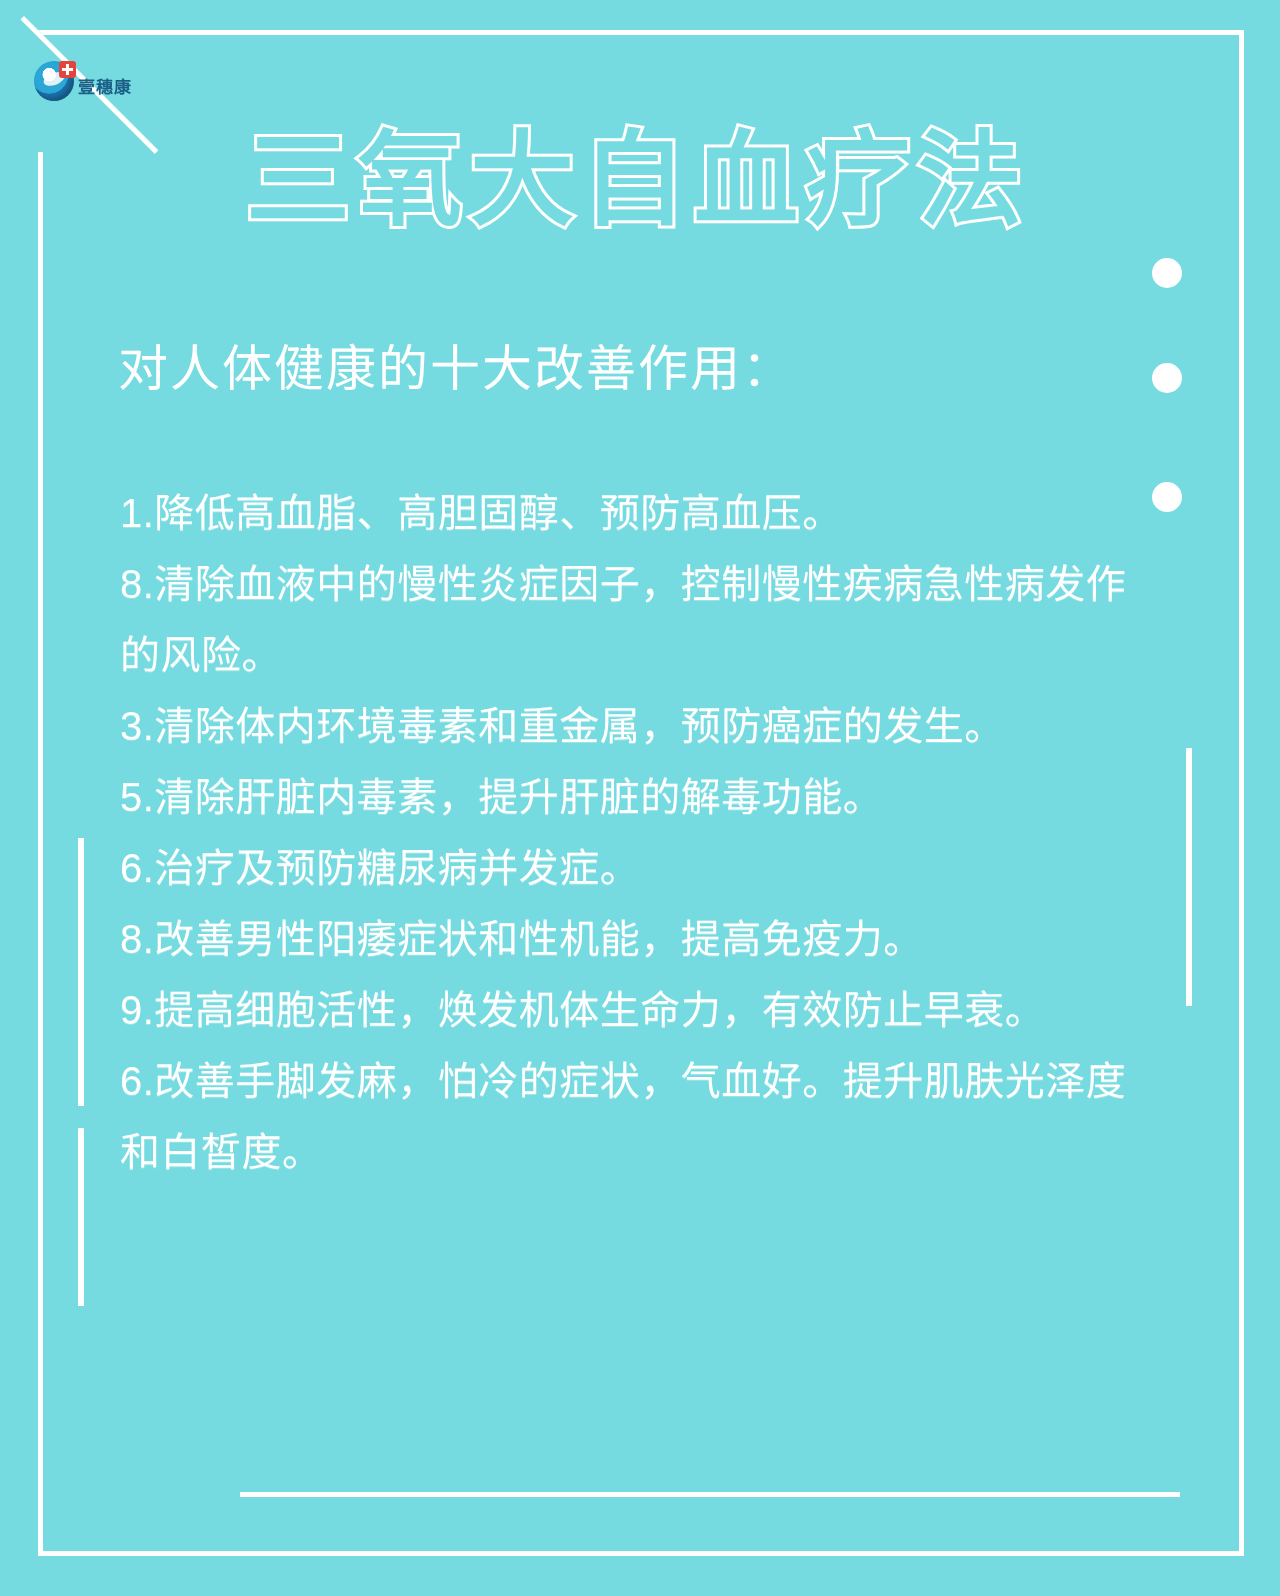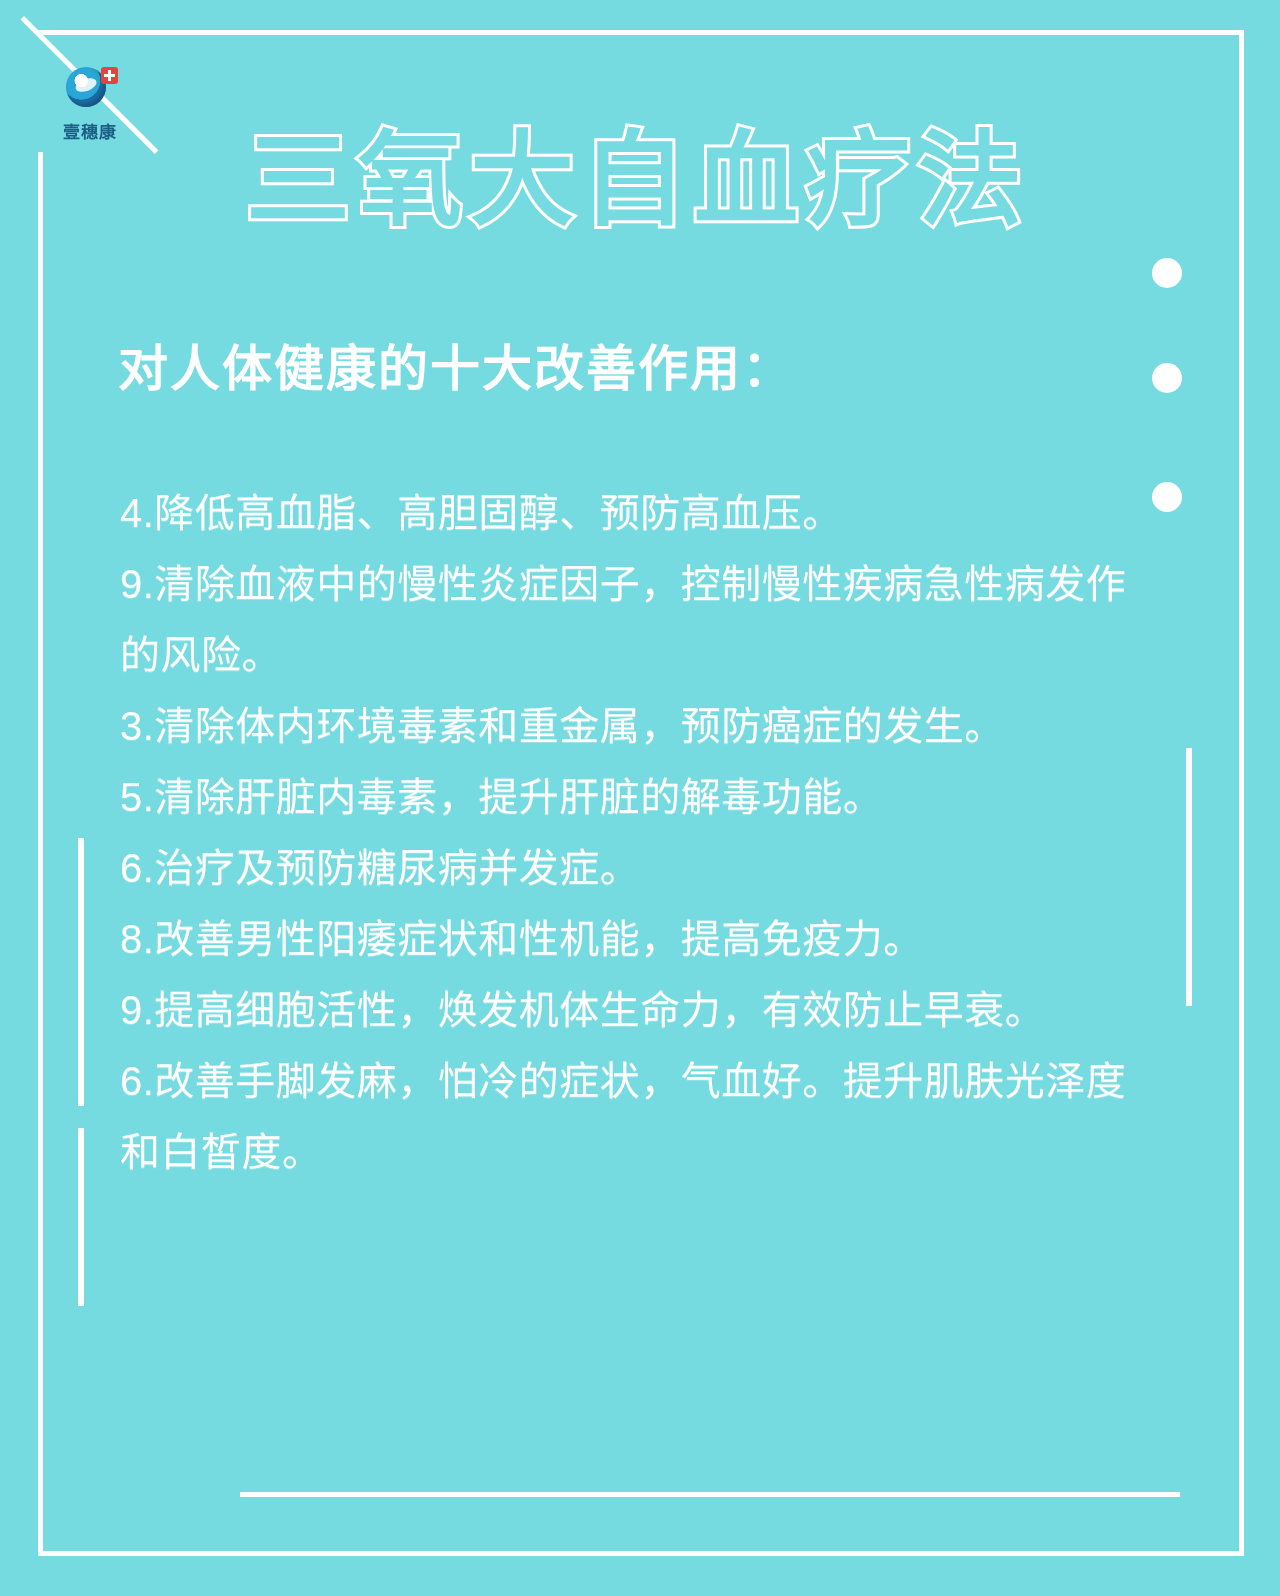--- a/index.html
+++ b/index.html
@@ -59,29 +59,28 @@
     width: 190px;
     height: 5px;
     background: #ffffff;
     transform: rotate(45deg);
     transform-origin: 0 0;
   }
 
   
   .logo {
     position: absolute;
-    left: 38px;
+    left: 28px;
     top: 36px;
     width: 104px;
     height: 96px;
     display: flex;
-    flex-direction: column;
+    flex-direction: row;
     align-items: center;
     justify-content: center;
-    margin-top: 20px;
   }
   .logo-mark {
     width: 60px;
     height: 50px;
     position: relative;
   }
   .logo-mark .swirl {
     position: absolute;
     left: 6px;
     top: 2px;
@@ -181,21 +180,21 @@
     paint-order: stroke fill;
     font-family: "DejaVu Sans", "Liberation Sans", sans-serif;
   }
 
   
   .subtitle {
     position: absolute;
     left: 118px;
     top: 328px;
     font-size: 50px;
-    font-weight: bold;
+    font-weight: normal;
     color: #ffffff;
     letter-spacing: 2px;
   }
 
   
   .list {
     position: absolute;
     left: 120px;
     top: 478px;
     width: 1010px;
@@ -232,22 +231,22 @@
 
   <div class="vbar right"></div>
   <div class="vbar left-a"></div>
   <div class="vbar left-b"></div>
   <div class="bottom-rule"></div>
 
   <div class="title">三氧大自血疗法</div>
   <div class="subtitle">对人体健康的十大改善作用：</div>
 
   <div class="list">
-    <div class="list-item">4.降低高血脂、高胆固醇、预防高血压。</div>
-    <div class="list-item">9.清除血液中的慢性炎症因子，控制慢性疾病急性病发作的风险。</div>
+    <div class="list-item">1.降低高血脂、高胆固醇、预防高血压。</div>
+    <div class="list-item">8.清除血液中的慢性炎症因子，控制慢性疾病急性病发作的风险。</div>
     <div class="list-item">3.清除体内环境毒素和重金属，预防癌症的发生。</div>
     <div class="list-item">5.清除肝脏内毒素，提升肝脏的解毒功能。</div>
     <div class="list-item">6.治疗及预防糖尿病并发症。</div>
     <div class="list-item">8.改善男性阳痿症状和性机能，提高免疫力。</div>
     <div class="list-item">9.提高细胞活性，焕发机体生命力，有效防止早衰。</div>
     <div class="list-item">6.改善手脚发麻，怕冷的症状，气血好。提升肌肤光泽度和白皙度。</div>
   </div>
 
 </div>
 

